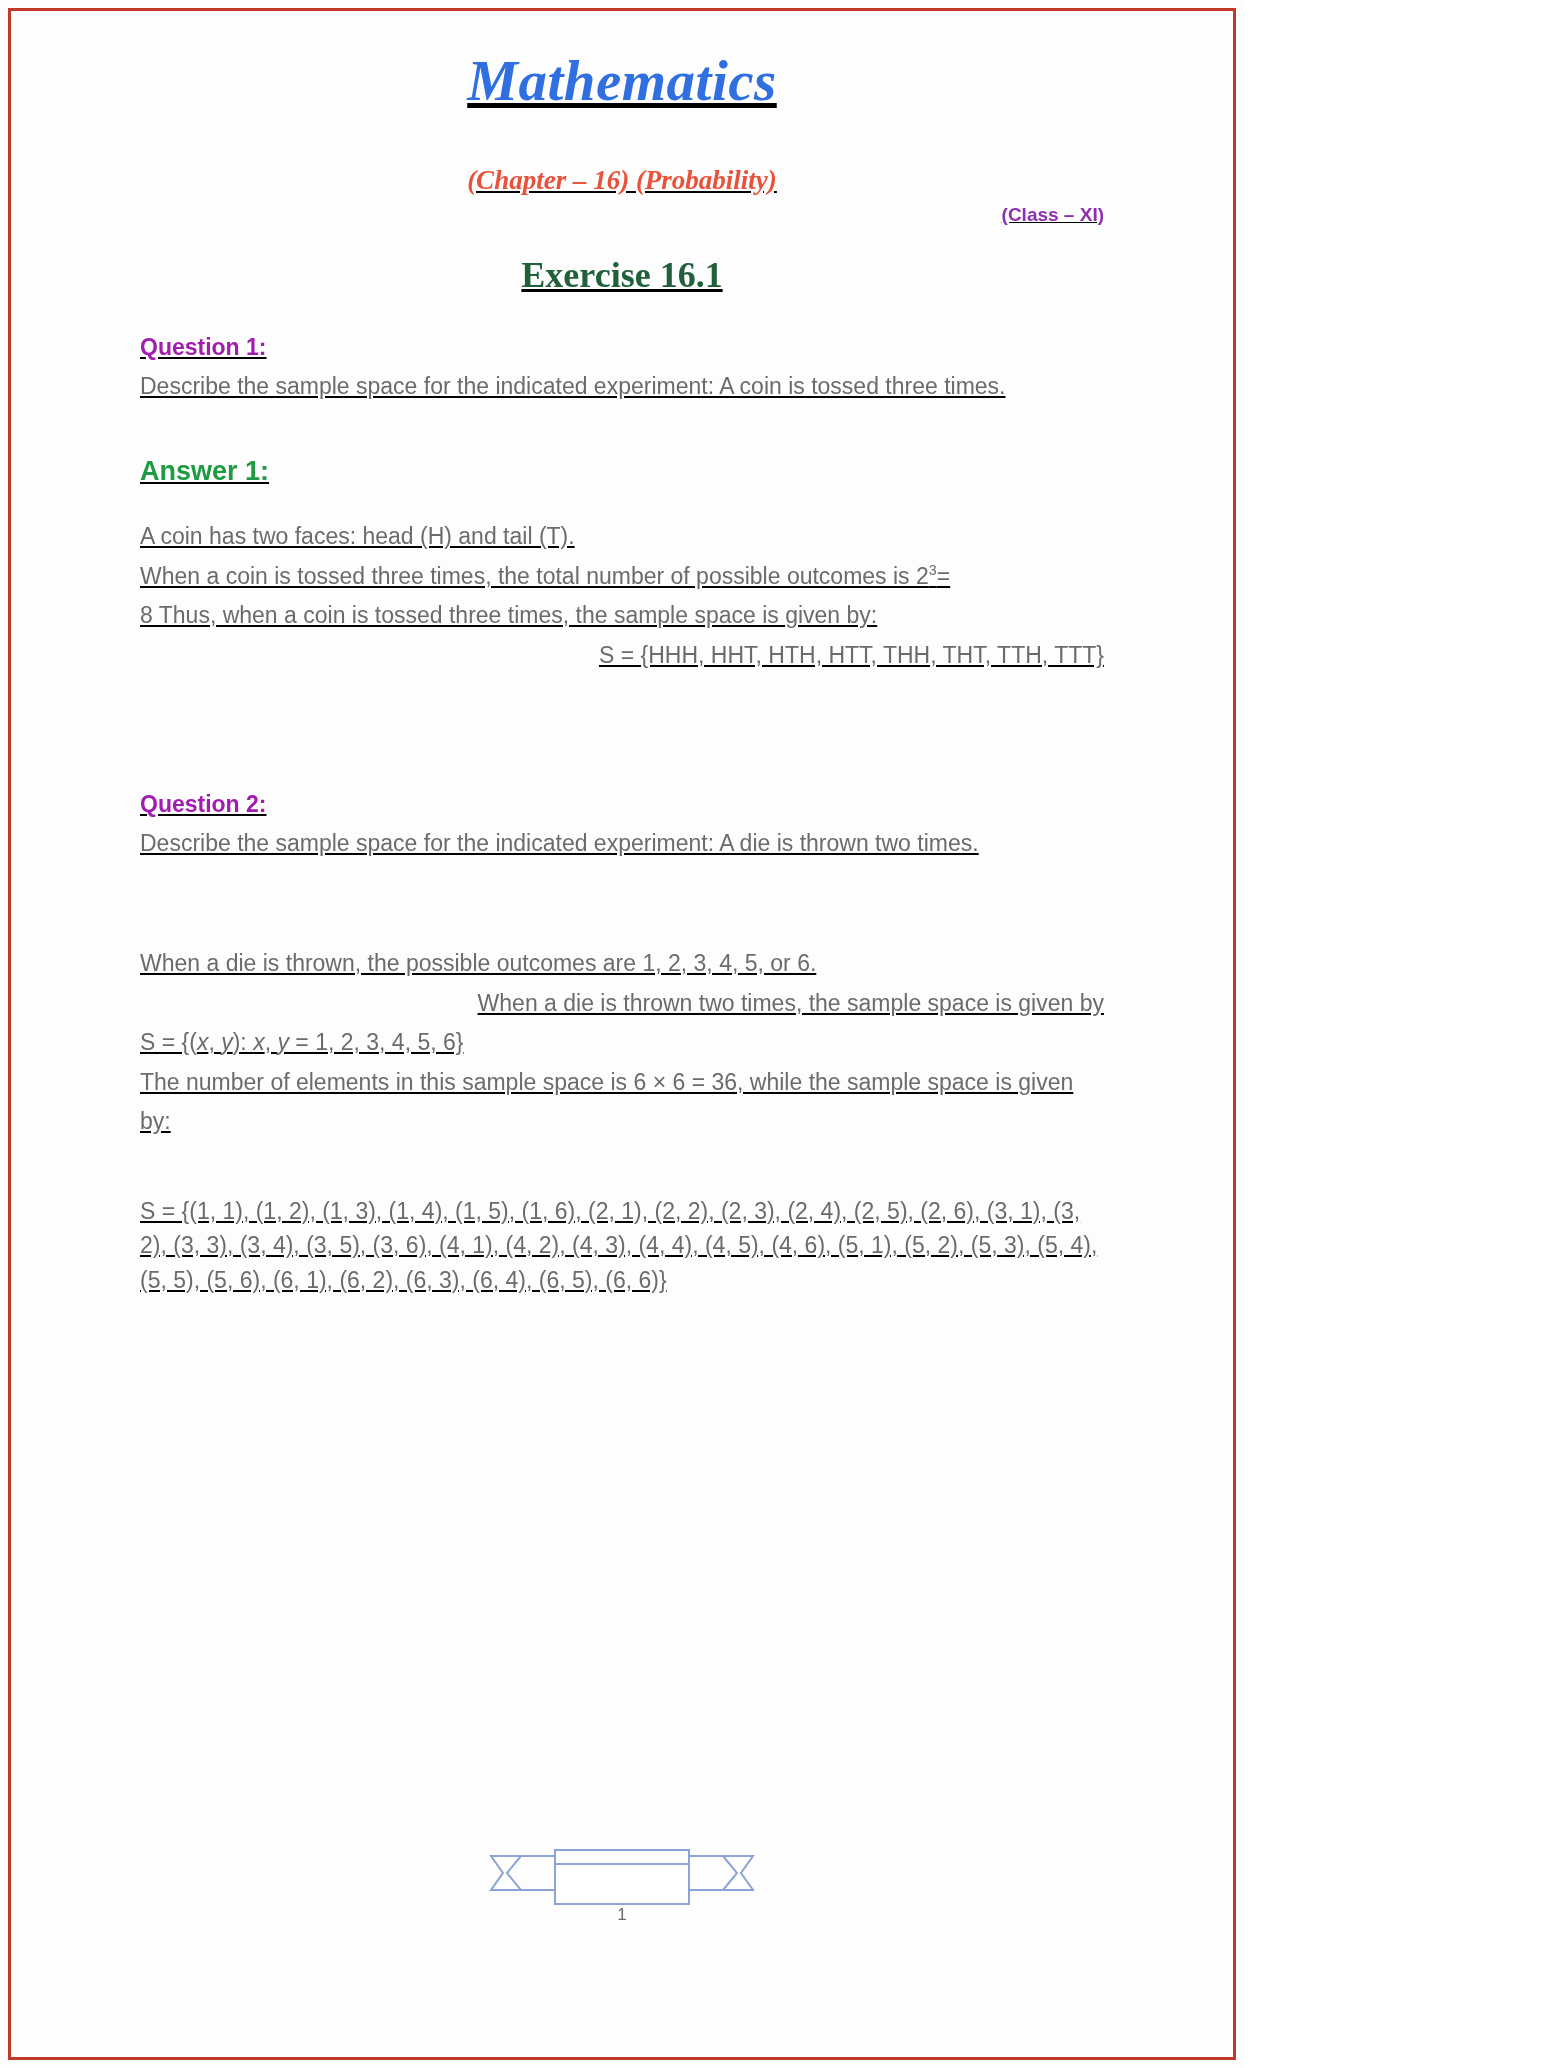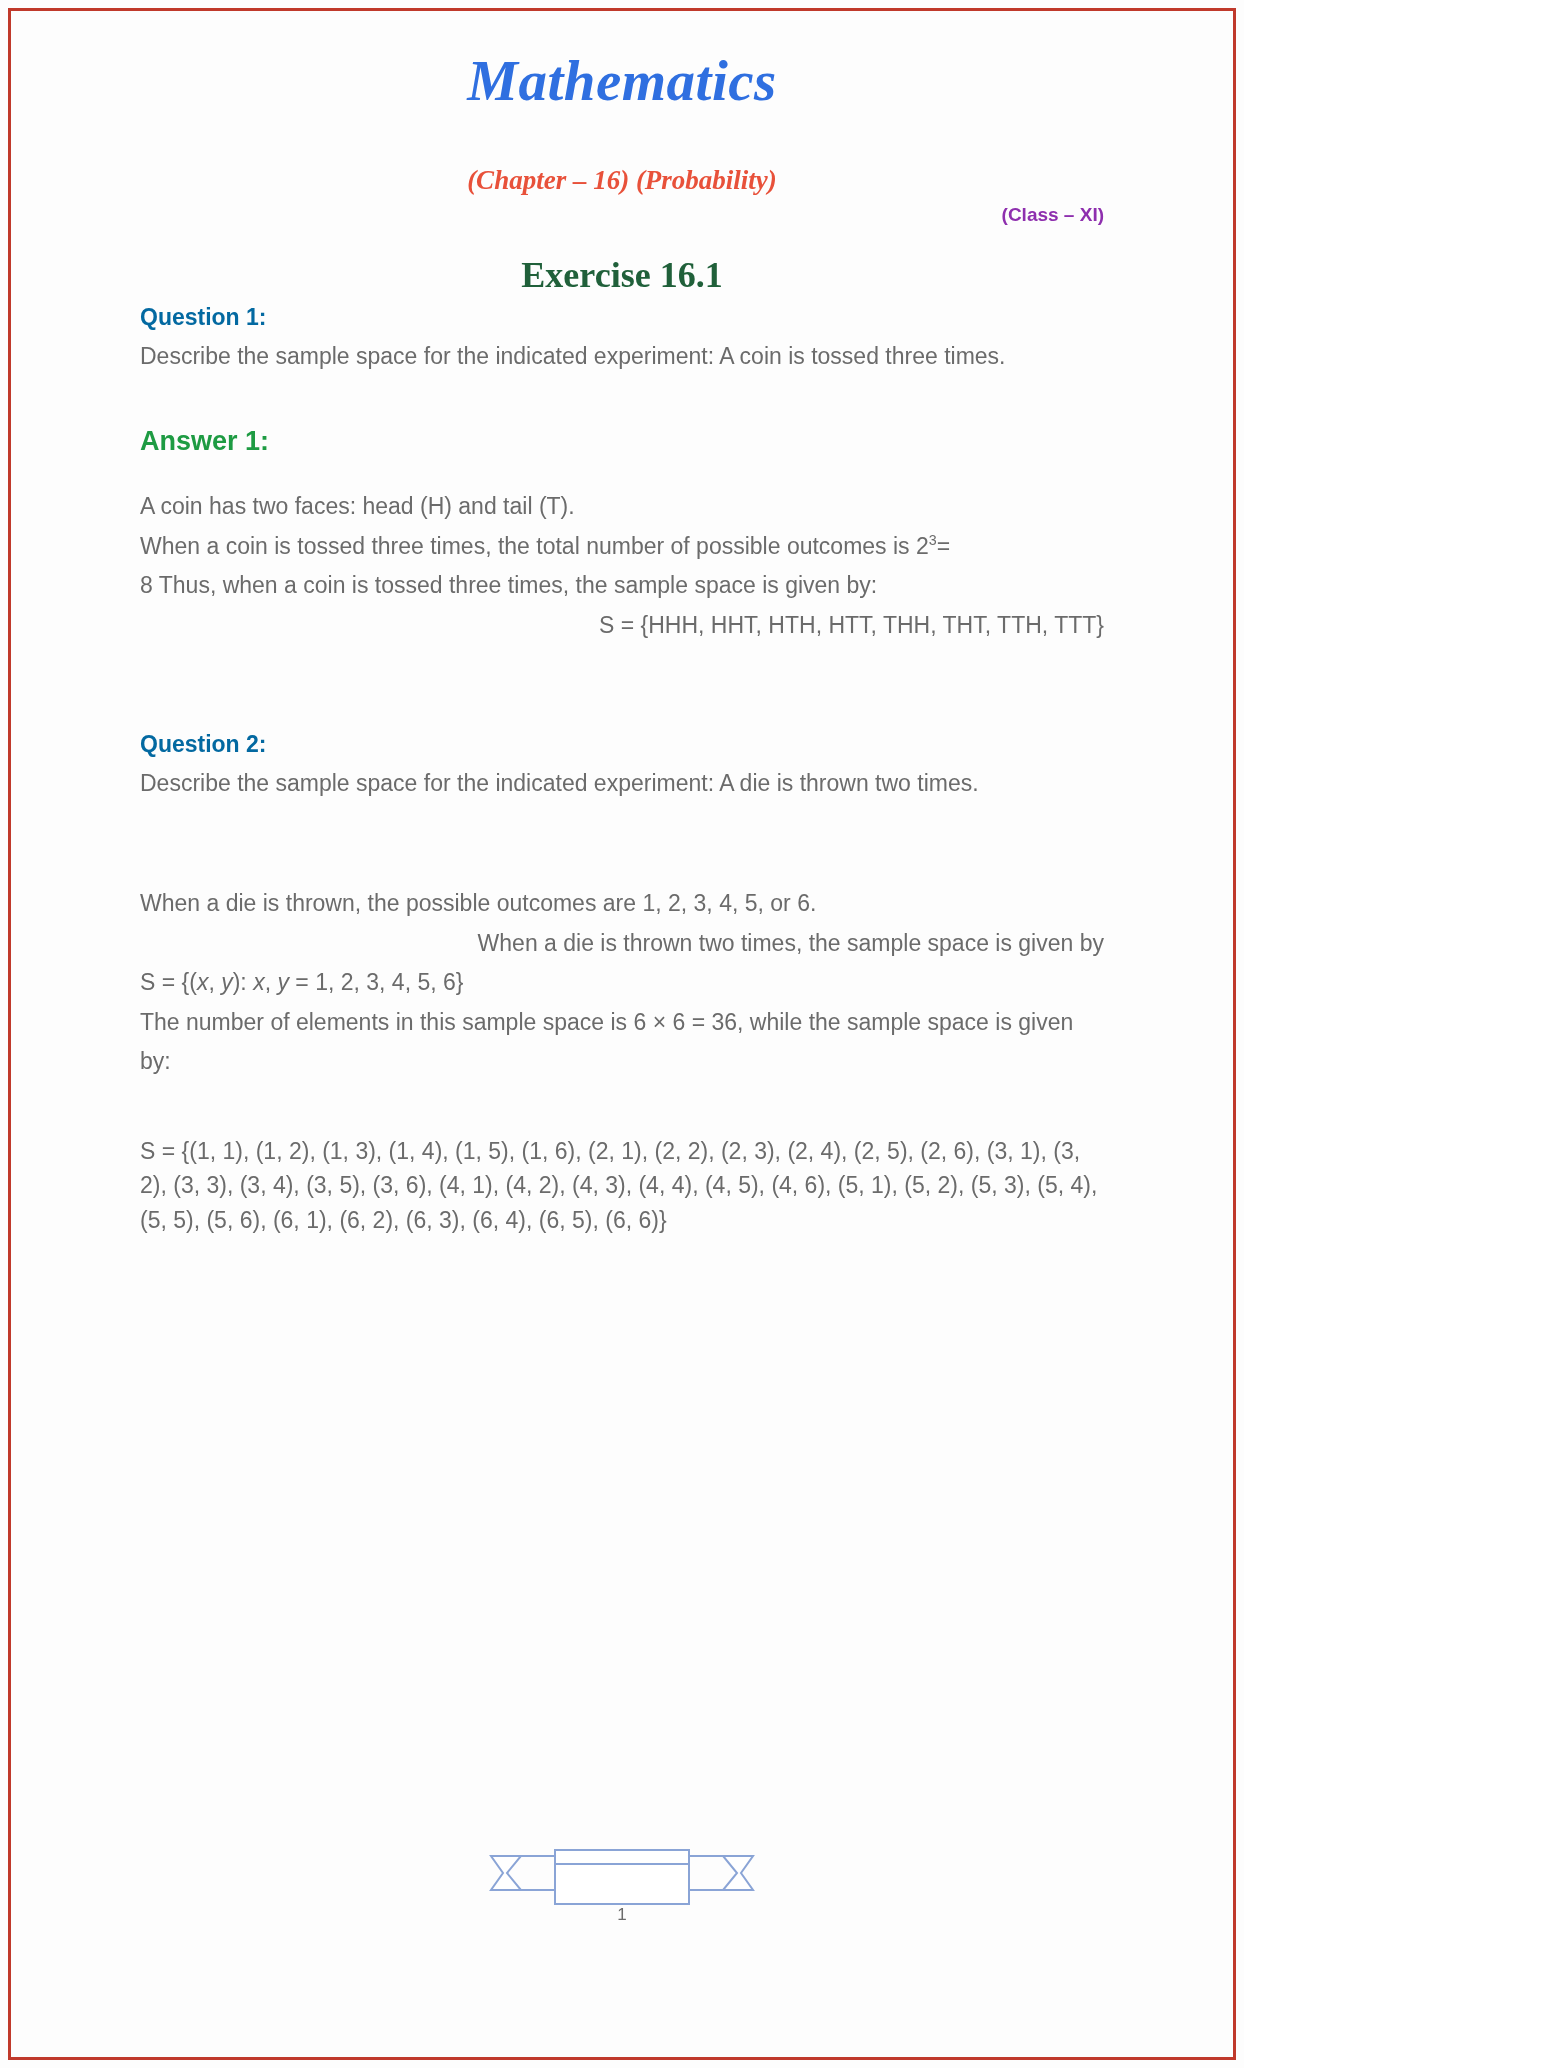--- a/index.html
+++ b/index.html
@@ -13,20 +13,21 @@
     font-family: "Liberation Sans", sans-serif;
     -webkit-font-smoothing: antialiased;
   }
   .page {
     position: relative;
     width: 1244px;
     height: 2068px;
     box-sizing: border-box;
     background: #fdfdfd;
     padding: 10px;
+    text-decoration: underline;
   }
   .border-outer {
     position: absolute;
     left: 8px;
     top: 8px;
     right: 8px;
     bottom: 8px;
     border: 3px solid #c0392b;
     box-sizing: border-box;
   }
@@ -66,24 +67,24 @@
   }
   .exercise-line {
     text-align: center;
     color: #20603a;
     font-family: "Liberation Serif", serif;
     font-weight: bold;
     font-size: 36px;
     margin-top: 28px;
   }
   .q-head {
-    color: #0369a1;
+    color: #a21caf;
     font-weight: bold;
     font-size: 23px;
-    margin-top: 8px;
+    margin-top: 38px;
   }
   .a-head {
     color: #1e9b43;
     font-weight: bold;
     font-size: 27px;
   }
   .body-text {
     color: #6b6b6b;
     font-size: 23px;
     line-height: 1.72;

